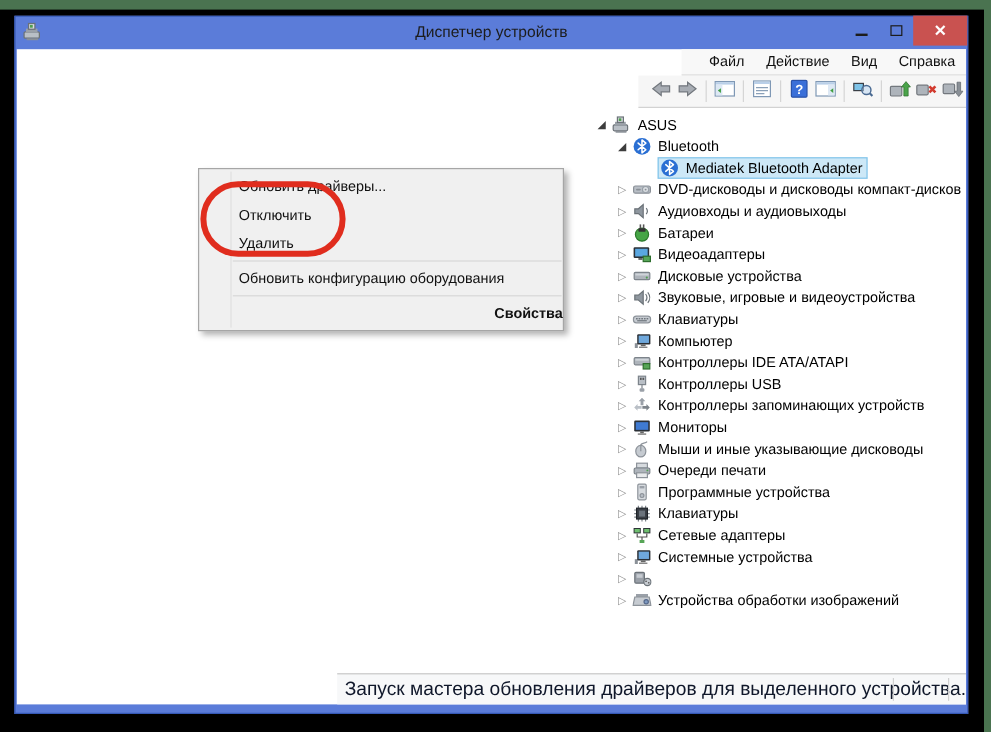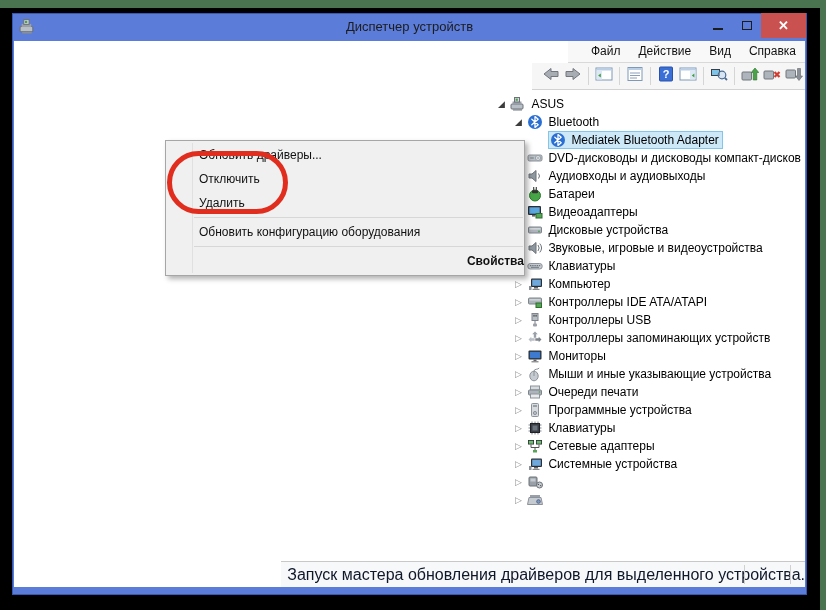--- a/index.html
+++ b/index.html
@@ -67,21 +67,21 @@
   .statusbar {
     flex:0 0 26px; background:#f7f8f9; border-top:1px solid #c8c8c8;
     position:relative; display:flex; align-items:center; padding-left:6px;
   }
   .status-text { font-size:16px; color:#0f172a; }
   .sb-div { position:absolute; top:3px; bottom:3px; width:1px; background:#d0d0d0; }
   .sb-div.d1 { right:60px; } .sb-div.d2 { right:14px; }
 
   
   .ctx {
-    position:absolute; left:165px; top:140px; width:360px;
+    position:absolute; left:165px; top:140px; width:305px;
     background:#f0f0f0; border:1px solid #a6a6a6;
     box-shadow:3px 3px 5px rgba(0,0,0,.3); z-index:10; padding:2px 0;
   }
   .ctx-gutter { position:absolute; left:26px; top:2px; bottom:2px; width:1px; background:#e0e0e0; }
   .ctx-item { height:24px; line-height:24px; font-size:12px; color:#111; padding-left:33px; white-space:nowrap; }
   .ctx-item.bold { font-weight:bold;text-align:right; }
   .ctx-sep { height:1px; background:#d7d7d7; margin:2px 1px 2px 28px; }
 
   
   .annotation {
@@ -410,21 +410,21 @@
         <div class="tree-row" style="padding-left: 29px;">
           <span class="arrow col">▷</span>
           <span class="row-inner">
             <span class="t-icon">
               <svg viewBox="0 0 16 16">
                 <ellipse cx="7" cy="10" rx="4.2" ry="4.8" fill="#c6cbd1" stroke="#8d939a"></ellipse>
                 <path d="M7 5.2V10" stroke="#8d939a"></path>
                 <path d="M7 5.2c0-2.8 4-1.2 5.2-3.2" stroke="#8d939a" fill="none"></path>
               </svg>
             </span>
-            <span>Мыши и иные указывающие устройства</span>
+            <span>Мыши и иные указывающие дисководы</span>
           </span>
         </div>
         <div class="tree-row" style="padding-left: 29px;">
           <span class="arrow col">▷</span>
           <span class="row-inner">
             <span class="t-icon">
               <svg viewBox="0 0 16 16">
                 <rect x="3.5" y="2" width="9" height="4" fill="#d7dbdf" stroke="#8d939a"></rect>
                 <rect x="1.5" y="6" width="13" height="5" rx="1" fill="#aeb4bb" stroke="#7d848b"></rect>
                 <rect x="3.5" y="10" width="9" height="4" fill="#e8eaec" stroke="#8d939a"></rect>
@@ -510,20 +510,21 @@
         <div class="tree-row" style="padding-left: 29px;">
           <span class="arrow col">▷</span>
           <span class="row-inner">
             <span class="t-icon">
               <svg viewBox="0 0 16 16">
                 <rect x="3" y="3" width="10" height="2.5" fill="#9aa0a8"></rect>
                 <path d="M2 5.5h12l1.5 7H0.5z" fill="#c6cbd1" stroke="#8d939a"></path>
                 <circle cx="11.5" cy="9.5" r="1.8" fill="#7d99c0" stroke="#55688a"></circle>
               </svg>
             </span>
+            <span>Устройства обработки изображений</span>
           </span>
         </div>
       </div>
     <div class="statusbar">
       <span class="status-text">Запуск мастера обновления драйверов для выделенного устройства.</span>
       <span class="sb-div d1"></span>
       <span class="sb-div d2"></span>
     </div>
   </div>
 </div>

